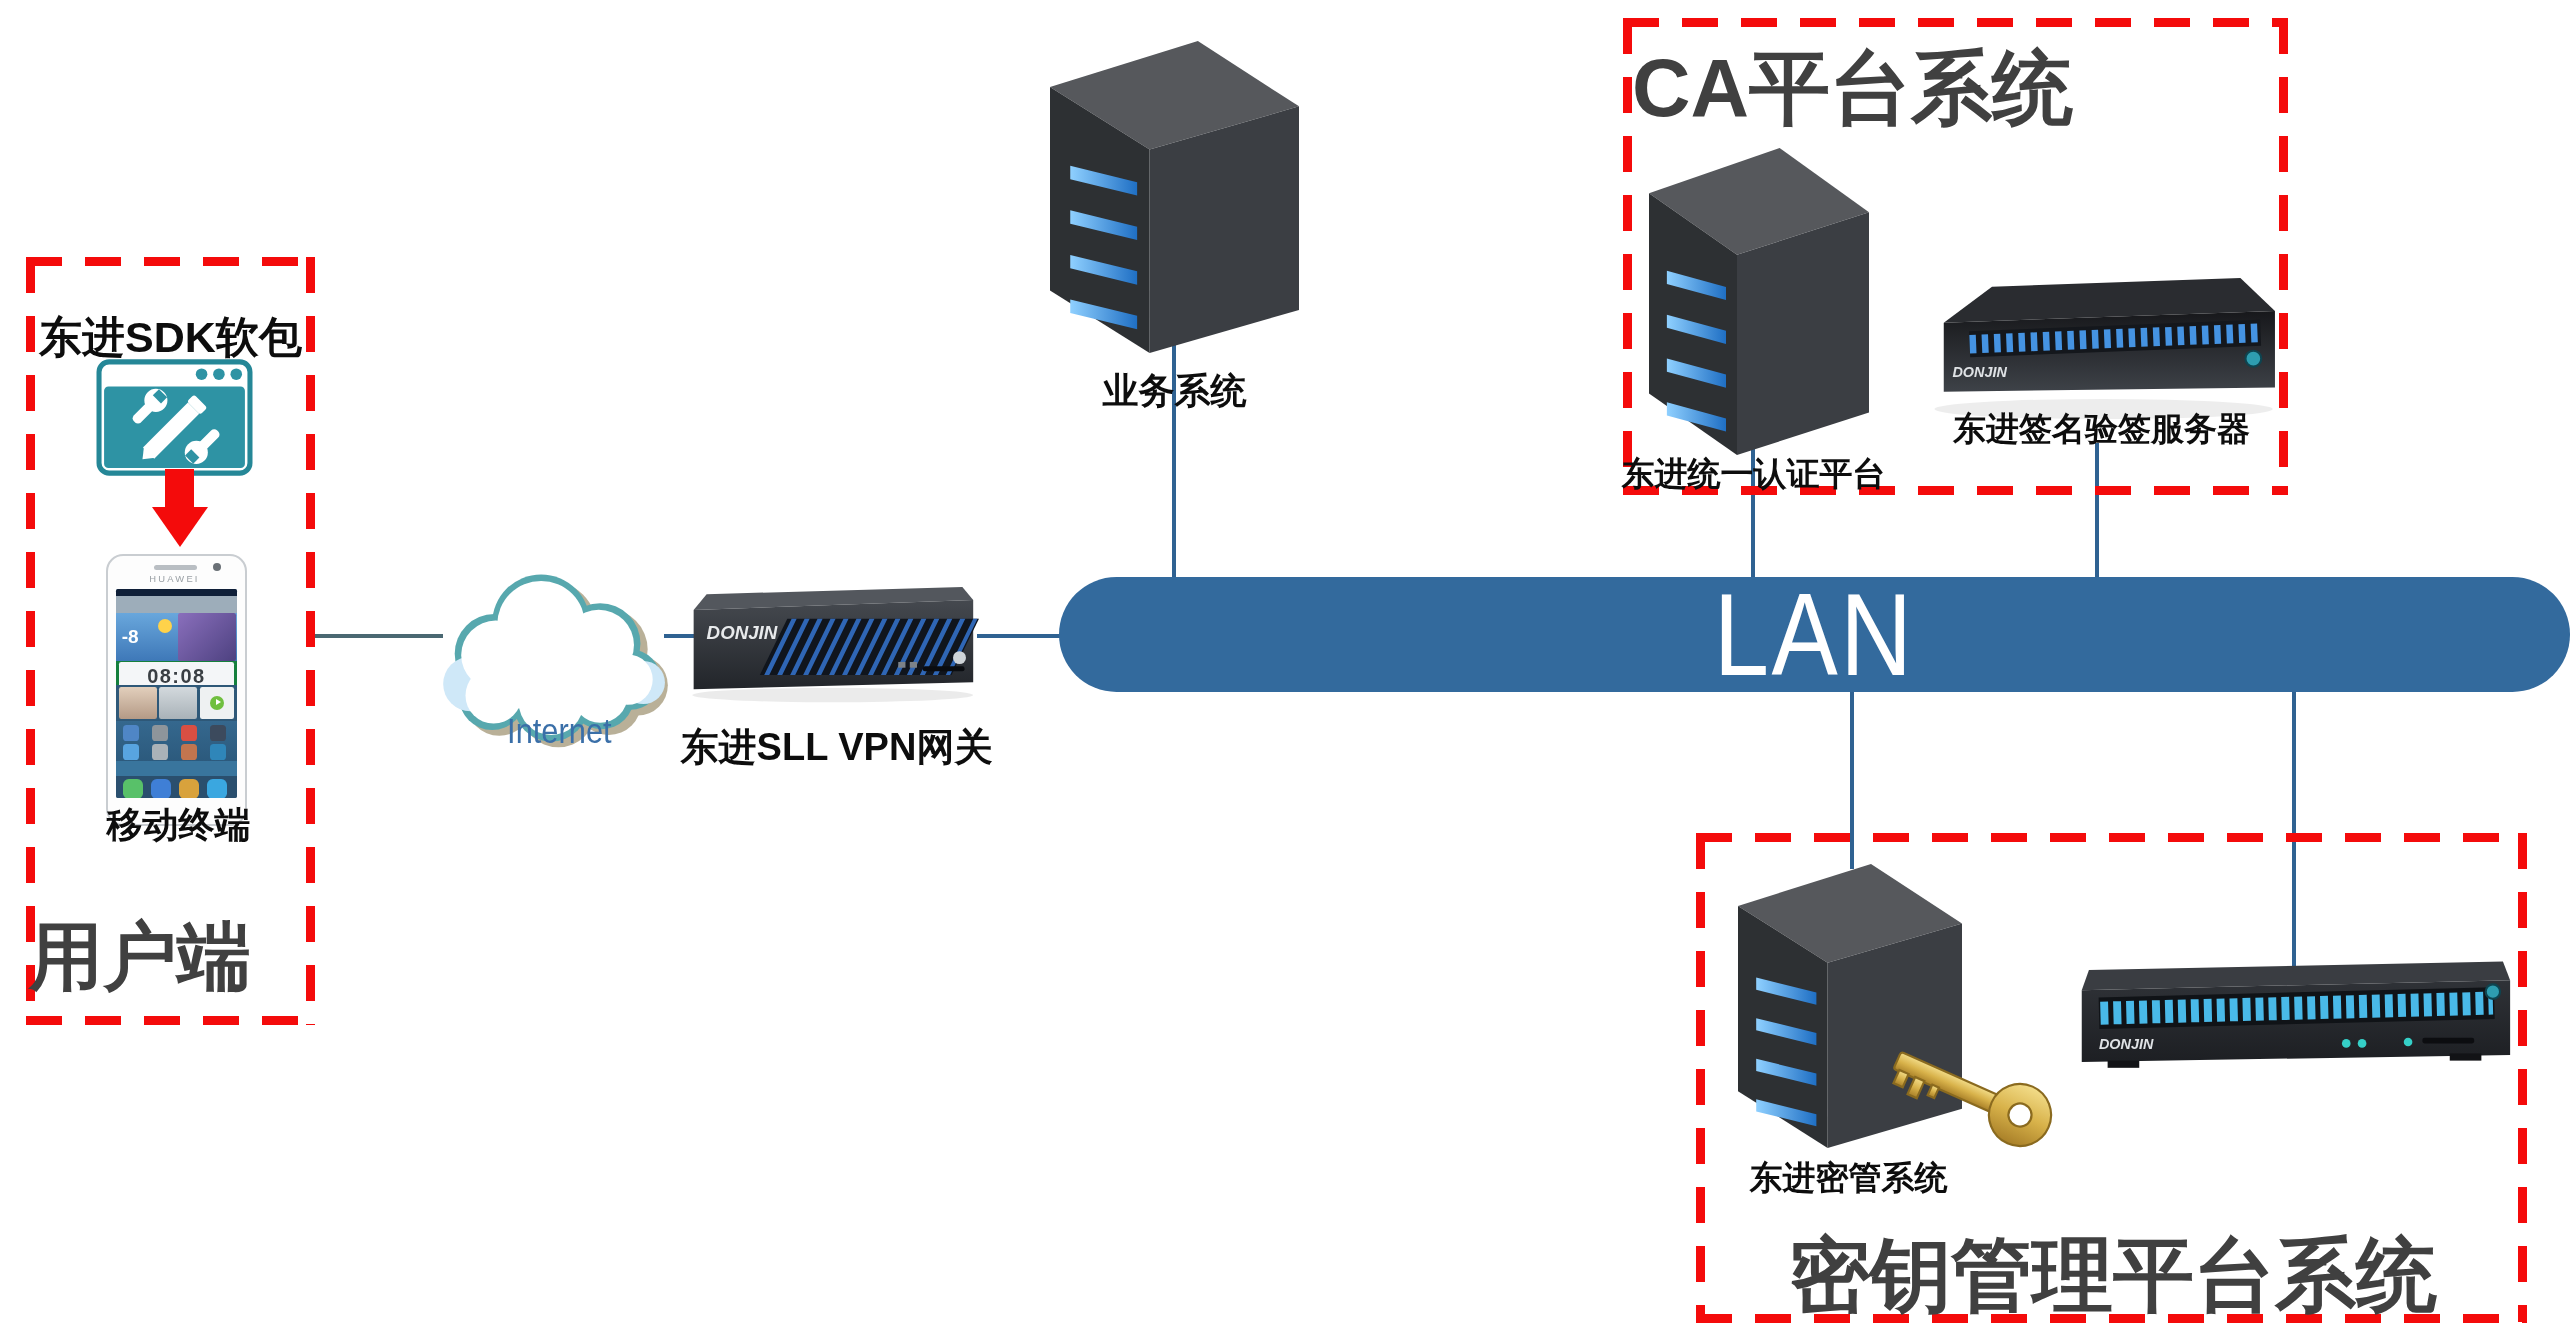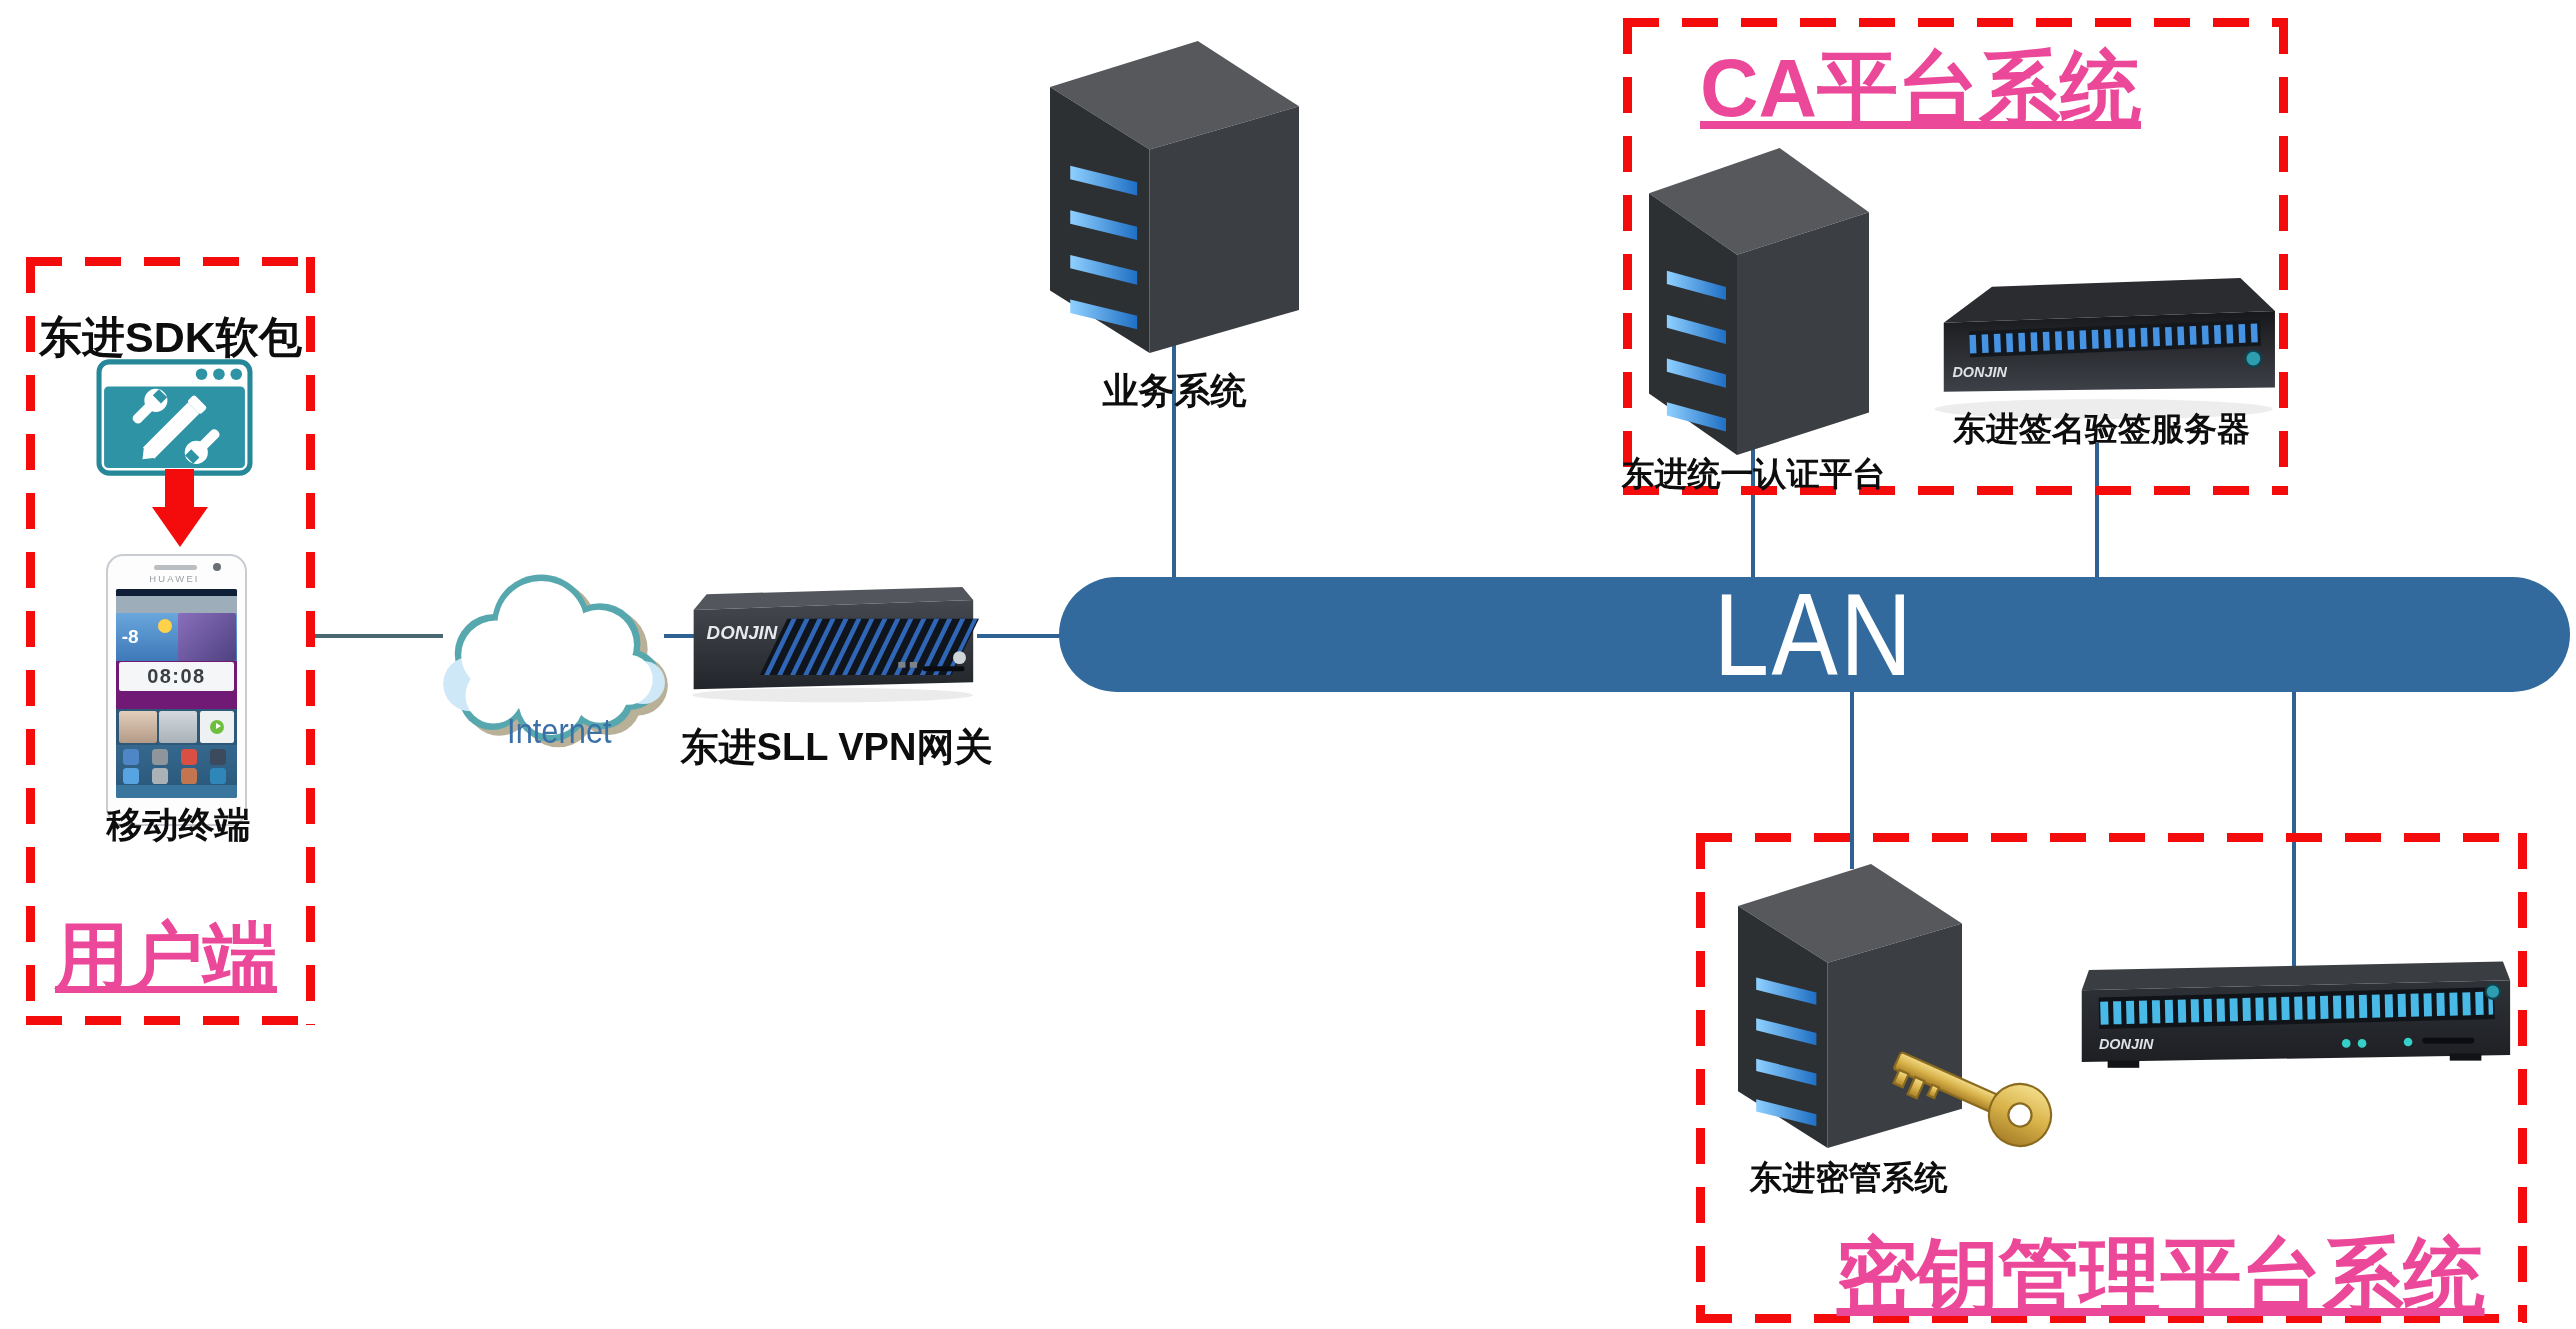--- a/index.html
+++ b/index.html
@@ -1,20 +1,20 @@
 <!DOCTYPE html>
 <html style="font-size:11.5px"><head>
 <meta charset="utf-8">
 <style>
   html,body{margin:0;padding:0;background:#ffffff;}
   body{font-family:"Liberation Sans","DejaVu Sans",sans-serif;}
   .canvas{position:relative;width:2576px;height:1330px;background:#ffffff;overflow:hidden;}
   .abs{position:absolute;}
   .label{font-weight:bold;color:#0d0d0d;text-align:center;white-space:nowrap;}
-  .red-title{font-weight:bold;color:#ec4899;text-align:center;white-space:nowrap;text-decoration:underline;}
+  .red-title{font-weight:bold;color:#404040;text-align:left;white-space:nowrap;}
   
   .dash-h{height:8.7px;background:repeating-linear-gradient(90deg,#F40B0B 0 36px,transparent 36px 59px);}
   .dash-v{width:8.7px;background:repeating-linear-gradient(180deg,#F40B0B 0 36px,transparent 36px 59px);}
   .conn{background:#2F6292;}
   
   .lan-bar{left:1059px;top:577px;width:1511px;height:115px;background:#336A9D;border-radius:58px;
            display:flex;align-items:center;justify-content:center;}
   .lan-text{color:#ffffff;font-size:117px;line-height:115px;display:inline-block;transform:scaleX(.85);letter-spacing:2.9px;}
   
   .phone{left:106px;top:554px;width:141px;height:272px;background:#fdfdfd;border:2.2px solid #c9cdd1;border-radius:17.3px;box-sizing:border-box;}
@@ -86,21 +86,21 @@
     <div class="abs" style="left:105px;top:7.2px;width:8px;height:8px;border-radius:50%;background:#6a7076;"></div>
     <div class="abs" style="left:0;top:17.3px;width:133px;text-align:center;font-size:9.4px;letter-spacing:2.2px;color:#9aa0a5;">HUAWEI</div>
     <div class="screen">
       <div class="srow" style="height:6.5px;background:#0f1f38;"></div>
       <div class="srow" style="height:17.3px;background:rgba(255,255,255,.55);"></div>
       <div class="srow" style="height:48px;background:linear-gradient(#69a7dc,#3e78b8);">
         <div class="tile" style="left:62px;top:0;width:58px;height:48px;background:linear-gradient(135deg,#8a6fbc,#4d4180);"></div>
         <div class="tile" style="left:42px;top:5.8px;width:14.4px;height:14.4px;border-radius:50%;background:#ffd24a;"></div>
         <div class="abs" style="left:5.8px;top:13px;color:#fff;font-size:19px;font-weight:bold;">-8</div>
       </div>
-      <div class="srow" style="height:48px;background:#701a75;">
+      <div class="srow" style="height:24px;background:#15803d;">
         <div class="tile" style="left:2.9px;top:1.4px;width:115px;height:29px;background:#f4f6f8;text-align:center;">
           <span style="font-size:20px;font-weight:bold;color:#3a3f44;letter-spacing:1.4px;line-height:29px;">08:08</span>
         </div>
       </div>
       <div class="srow" style="height:36px;background:#2e5878;">
         <div class="tile" style="left:2.9px;top:2.2px;width:38px;height:32px;background:linear-gradient(#e2cfbc,#b49a86);"></div>
         <div class="tile" style="left:43px;top:2.2px;width:38px;height:32px;background:linear-gradient(#d3d9dd,#a9b2b8);"></div>
         <div class="tile" style="left:84px;top:2.2px;width:34px;height:32px;background:#eef1f2;">
           <div class="abs" style="left:10px;top:8.7px;width:14.4px;height:14.4px;border-radius:50%;background:#6fbf3f;"></div>
           <div class="abs" style="left:16px;top:12.3px;width:0;height:0;border-left:5.8px solid #fff;border-top:3.6px solid transparent;border-bottom:3.6px solid transparent;"></div>

